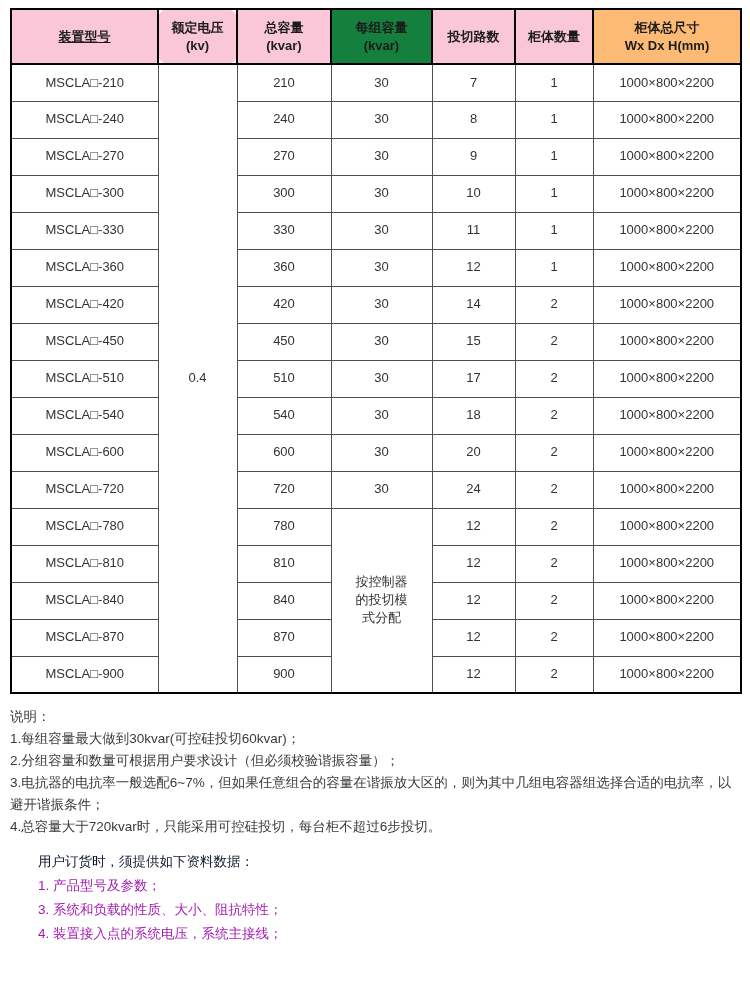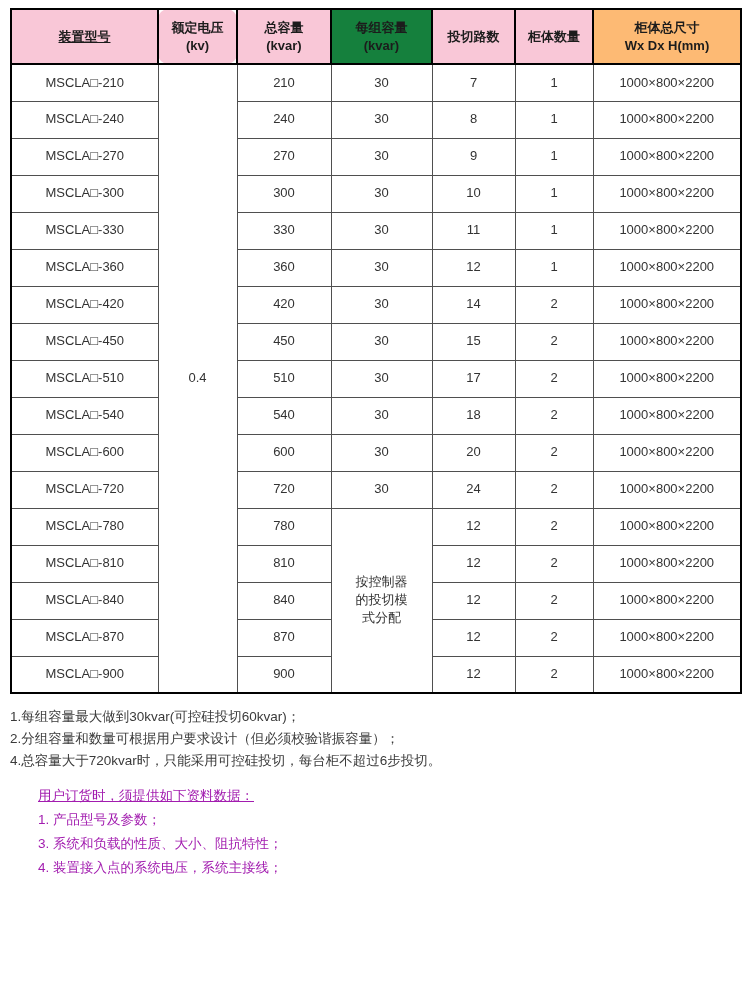--- a/index.html
+++ b/index.html
@@ -59,23 +59,22 @@
   .order { margin-top: 12px; }
   .order-heading {
     font-size: 16px;
     font-weight: bold;
     color: #9e2123;
     line-height: 24px;
   }
   .order-intro {
     padding-left: 28px;
     font-size: 13.5px;
-    color: #a21caf;
+    color: #0f172a;
     line-height: 24px;
-    text-decoration: underline;
   }
   .order-items { padding-left: 28px; }
   .order-item {
     font-size: 13.5px;
     color: #a21caf;
     line-height: 24px;
   }
 </style>
 </head>
 <body>
@@ -260,22 +259,24 @@
       <td>900</td>
 
       <td>12</td>
       <td>2</td>
       <td>1000×800×2200</td>
     </tr>
       </tbody>
   </table>
 
   <div class="notes">
+    <div class="note-line">说明：</div>
     <div class="note-line">1.每组容量最大做到30kvar(可控硅投切60kvar)；</div>
     <div class="note-line">2.分组容量和数量可根据用户要求设计（但必须校验谐振容量）；</div>
+    <div class="note-line">3.电抗器的电抗率一般选配6~7%，但如果任意组合的容量在谐振放大区的，则为其中几组电容器组选择合适的电抗率，以避开谐振条件；</div>
     <div class="note-line">4.总容量大于720kvar时，只能采用可控硅投切，每台柜不超过6步投切。</div>
   </div>
 
   <div class="order">
     <div class="order-intro">用户订货时，须提供如下资料数据：</div>
     <div class="order-items">
       <div class="order-item">1.  产品型号及参数；</div>
       <div class="order-item">3.  系统和负载的性质、大小、阻抗特性；</div>
       <div class="order-item">4.  装置接入点的系统电压，系统主接线；</div>
 

